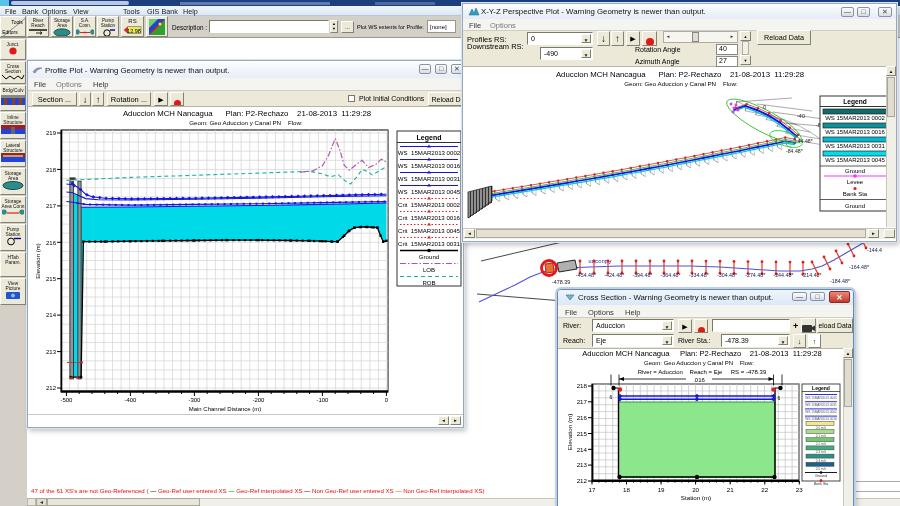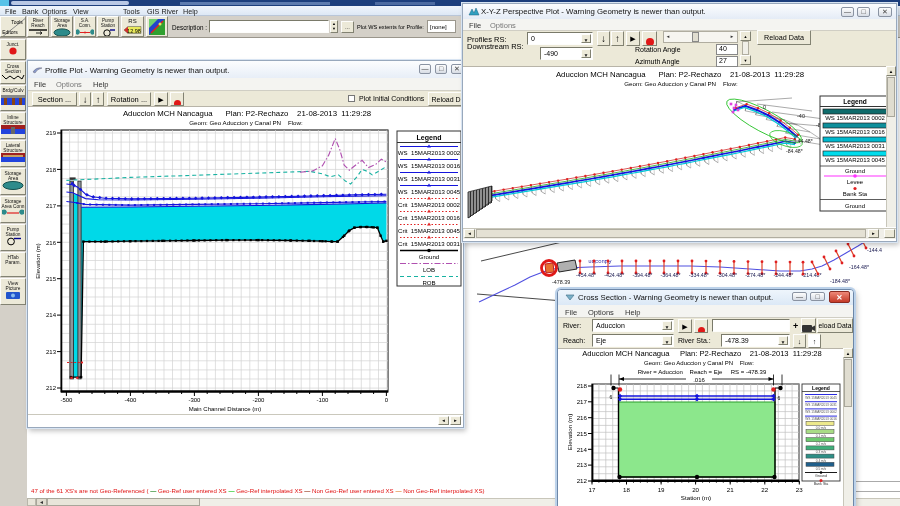--- a/index.html
+++ b/index.html
@@ -27,21 +27,21 @@
 <div class="abs" style="left:11px;top:1px;width:118px;height:4px;background:rgba(225,235,255,.8);border-radius:2px"></div>
 <div class="abs" style="left:180px;top:2px;width:150px;height:2.5px;background:rgba(160,185,225,.5)"></div>
 <div class="abs" style="left:375px;top:2px;width:60px;height:2.5px;background:rgba(150,175,215,.4)"></div>
 <div class="abs" style="left:0;top:6px;width:900px;height:10px;background:linear-gradient(#f0f5fc,#dde8f5);border-bottom:1px solid #b9c6d8"></div>
 <div class="abs" style="left:5px;top:6.5px;font-size:7.2px;color:#1a1a1a">File</div>
 <div class="abs" style="left:22px;top:6.5px;font-size:7.2px;color:#1a1a1a">Bank</div>
 <div class="abs" style="left:42px;top:6.5px;font-size:7.2px;color:#1a1a1a">Options</div>
 <div class="abs" style="left:73px;top:6.5px;font-size:7.2px;color:#1a1a1a">View</div>
 <div class="abs" style="left:96px;top:18px;font-size:7.2px;color:#1a1a1a">Tables</div>
 <div class="abs" style="left:123px;top:6.5px;font-size:7.2px;color:#1a1a1a">Tools</div>
-<div class="abs" style="left:147px;top:6.5px;font-size:7.2px;color:#1a1a1a">GIS River</div>
+<div class="abs" style="left:147px;top:6.5px;font-size:7.2px;color:#1a1a1a">GIS Bank</div>
 <div class="abs" style="left:183px;top:6.5px;font-size:7.2px;color:#1a1a1a">Help</div>
 <div class="abs" style="left:0;top:16px;width:900px;height:22px;background:#d4d0c8;border-bottom:1px solid #9a968c"></div>
 <div class="beigebtn" style="left:0px;top:16px;width:26px;height:21px">
 <svg width="26" height="21">
       <line x1="0" y1="21" x2="26" y2="0" stroke="#888" stroke-width="1"></line>
 <text x="16" y="7" font-size="5" text-anchor="middle" font-family="Liberation Sans">Tools</text>
 <text x="9" y="17" font-size="5" text-anchor="middle" font-family="Liberation Sans">Editors</text>
     </svg></div>
 <div class="beigebtn" style="left:27px;top:16px;width:22px;height:21px"><div style="margin-top:1px">River<br>Reach</div><svg width="20" height="8">
       <line x1="1" y1="2" x2="19" y2="2" stroke="#000" stroke-width="1.4"></line>

